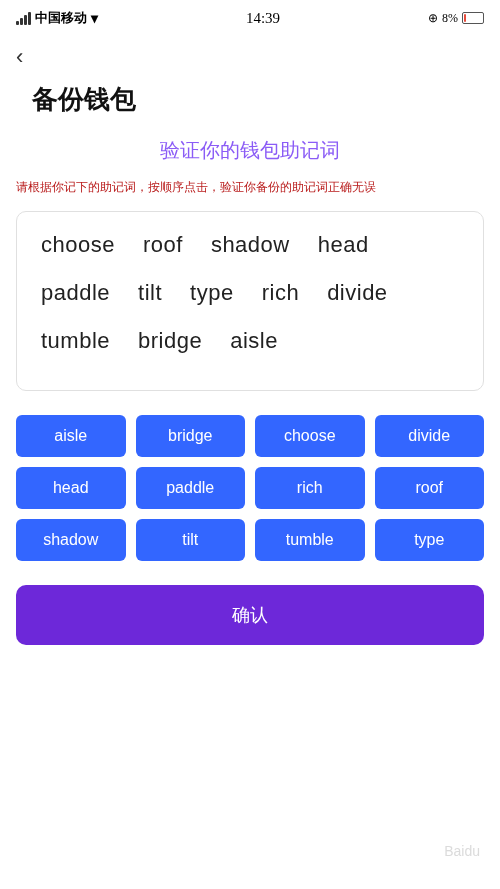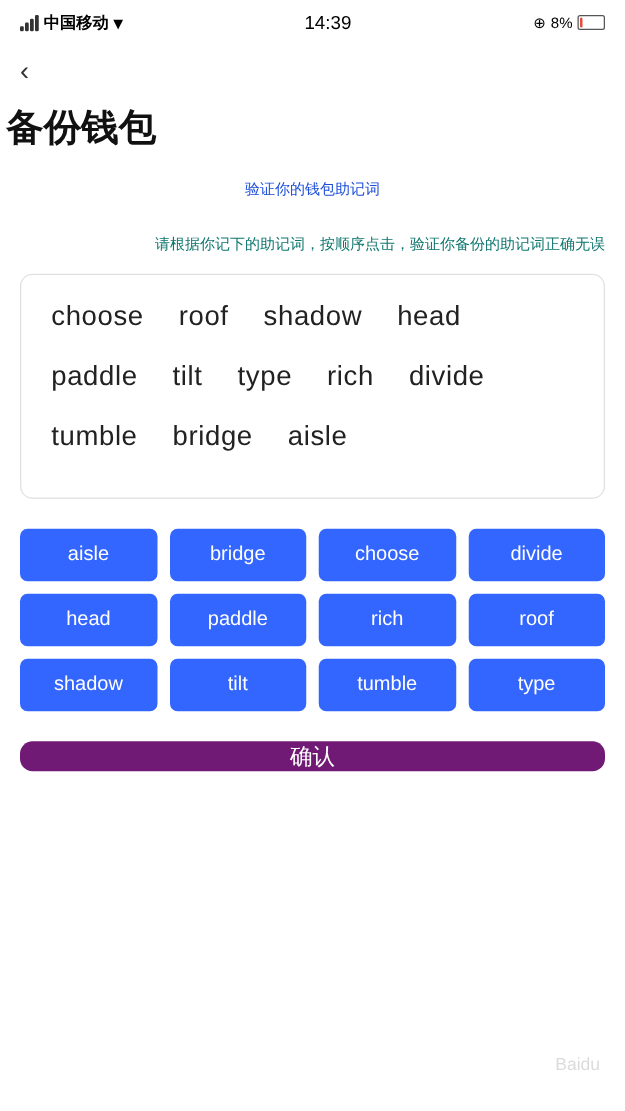--- a/index.html
+++ b/index.html
@@ -14,20 +14,21 @@
     }
 
     
     .status-bar {
       display: flex;
       justify-content: space-between;
       align-items: center;
       padding: 6px 16px;
       height: 36px;
       background: #fff;
+      font-family: Liberation Serif, serif;
     }
     .status-left {
       font-size: 13px;
       font-weight: 600;
       display: flex;
       align-items: center;
       gap: 4px;
     }
     .status-center {
       font-size: 15px;
@@ -44,41 +45,41 @@
     .back-btn {
       padding: 8px 16px 4px 16px;
       font-size: 22px;
       color: #333;
       cursor: pointer;
       display: inline-block;
     }
 
     
     .page-title {
-      padding: 8px 16px 20px 5px;
-      font-size: 30px;
+      padding: 8px 16px 20px 32px;
+      font-size: 26px;
       font-weight: bold;
       color: #111;
     }
 
     
     .subtitle-section {
       text-align: center;
       padding: 0 16px 8px 16px;
     }
     .subtitle-main {
-      font-size: 12px;
-      color: #1d4ed8;
-      margin-bottom: 18px;
+      font-size: 20px;
+      color: #8b5cf6;
+      margin-bottom: 6px;
     }
     .subtitle-desc {
       font-size: 12px;
-      color: #0f766e;
+      color: #b91c1c;
       line-height: 1.6;
-      text-align: right;
+      text-align: left;
       padding: 0 16px;
     }
 
     
     .word-box {
       margin: 14px 16px;
       border: 1px solid #e0e0e0;
       border-radius: 10px;
       padding: 20px 24px;
       background: #fff;
@@ -120,24 +121,25 @@
       text-align: center;
       font-family: inherit;
     }
 
     
     .confirm-section {
       padding: 8px 16px 20px 16px;
     }
     .confirm-btn {
       width: 100%;
-      background: #701a75;
+      background: #6d28d9;
       color: #fff;
       border: none;
       border-radius: 10px;
+      padding: 18px;
       font-size: 18px;
       cursor: pointer;
       font-family: Liberation Sans, sans-serif;
       font-weight: 500;
     }
 
     
     .watermark {
       position: absolute;
       bottom: 30px;

